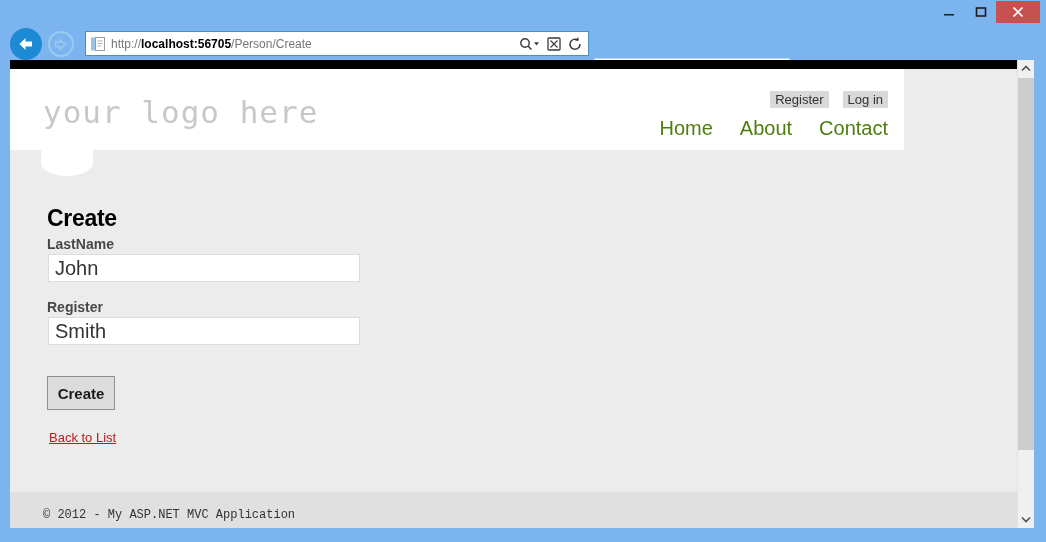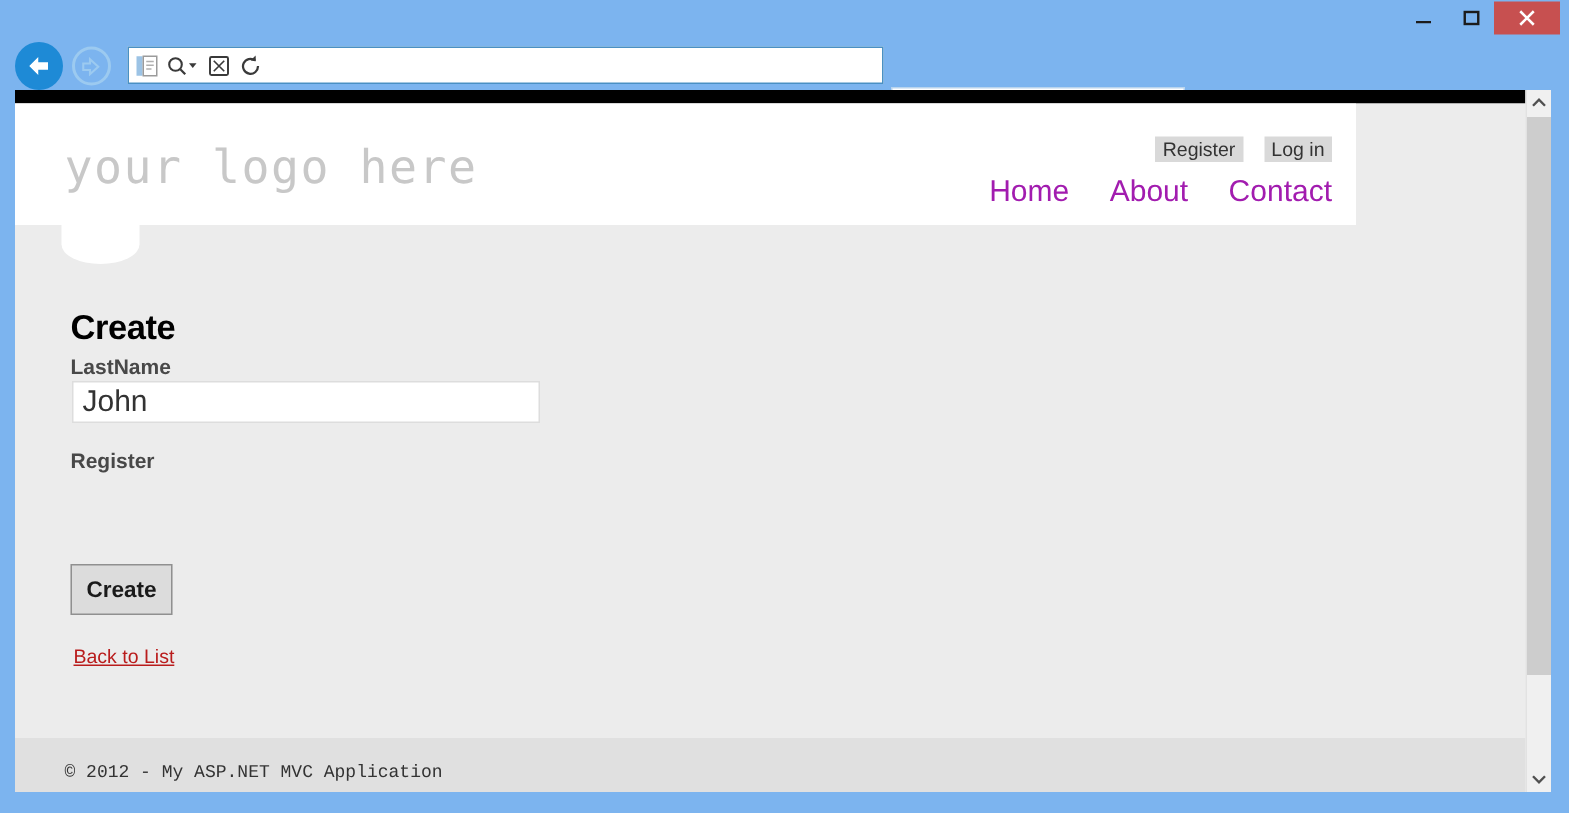--- a/index.html
+++ b/index.html
@@ -217,21 +217,21 @@
   }
   #main-nav {
     position: absolute;
     right: 16px; top: 48px;
     display: flex;
     gap: 27px;
     align-items: center;
   }
   #main-nav a {
     font-size: 20px;
-    color: #a21caf;
+    color: #4d7c0f;
     text-decoration: none;
     white-space: nowrap;
     text-align: center;
   }
 
   
   #content {
     position: absolute;
     left: 0; top: 81px;
     width: 1007px;
@@ -371,20 +371,21 @@
         <path d="M6 1.5 L11.5 6.5 L6 11.5 L6 8.7 L1.5 8.7 L1.5 4.3 L6 4.3 Z" fill="none" stroke="#9ccaf0" stroke-width="1.4"></path>
       </svg>
     </div>
 
     <div id="addressbar">
       <svg id="page-icon" viewBox="0 0 16 16">
         <rect x="1" y="1.5" width="4" height="13" fill="#9cc3e5"></rect>
         <rect x="5.5" y="1.5" width="9" height="13" fill="#ffffff" stroke="#9b9b9b" stroke-width="1"></rect>
         <path d="M7.5 5 H12.5 M7.5 7.5 H12.5 M7.5 10 H11" stroke="#b0b0b0" stroke-width="1"></path>
       </svg>
+      <span id="url-text"><span>http://</span><span class="host">localhost:56705</span><span>/Person/Create</span></span>
       <span class="addr-icon">
         <svg width="22" height="16" viewBox="0 0 22 16">
           <circle cx="6" cy="7" r="4.2" fill="none" stroke="#3a3a3a" stroke-width="1.4"></circle>
           <path d="M9.2 10.2 L12.5 13.5" stroke="#3a3a3a" stroke-width="1.5"></path>
           <path d="M15 6.2 L20 6.2 L17.5 9.4 Z" fill="#3a3a3a"></path>
         </svg>
       </span>
       <span class="addr-icon">
         <svg width="16" height="16" viewBox="0 0 16 16">
           <rect x="2" y="2" width="12" height="12" rx="1" fill="none" stroke="#3a3a3a" stroke-width="1.3"></rect>
@@ -451,20 +452,21 @@
       </div>
       <div id="logo-circle"></div>
 
       <div id="content">
         <div id="page-title">Create</div>
 
         <label class="field-label" id="label-first">LastName</label>
         <input class="field-input" id="input-first" type="text" value="John" style="">
 
         <label class="field-label" id="label-last">Register</label>
+        <input class="field-input" id="input-last" type="text" value="Smith" style="">
 
         <button id="submit-button">Create</button>
 
         <a id="back-link" href="#">Back to List</a>
       </div>
 
       <div id="site-footer">
         <div id="footer-text">© 2012 - My ASP.NET MVC Application</div>
       </div>
     </div>

